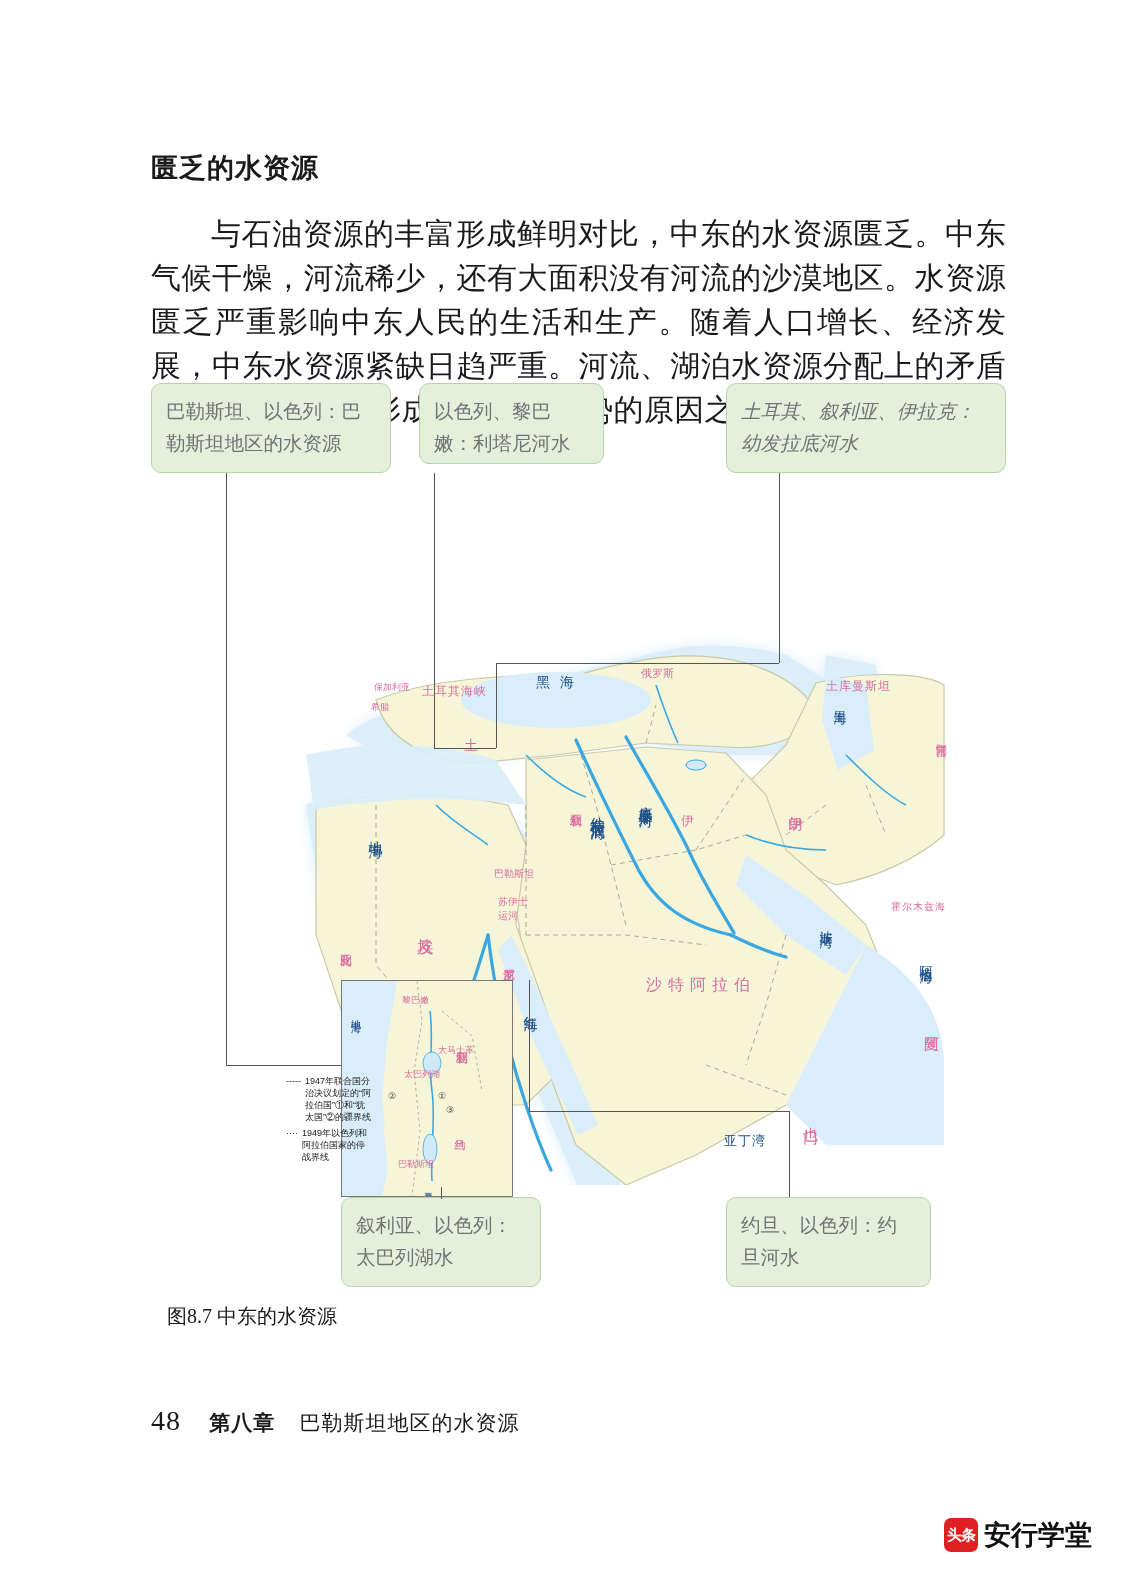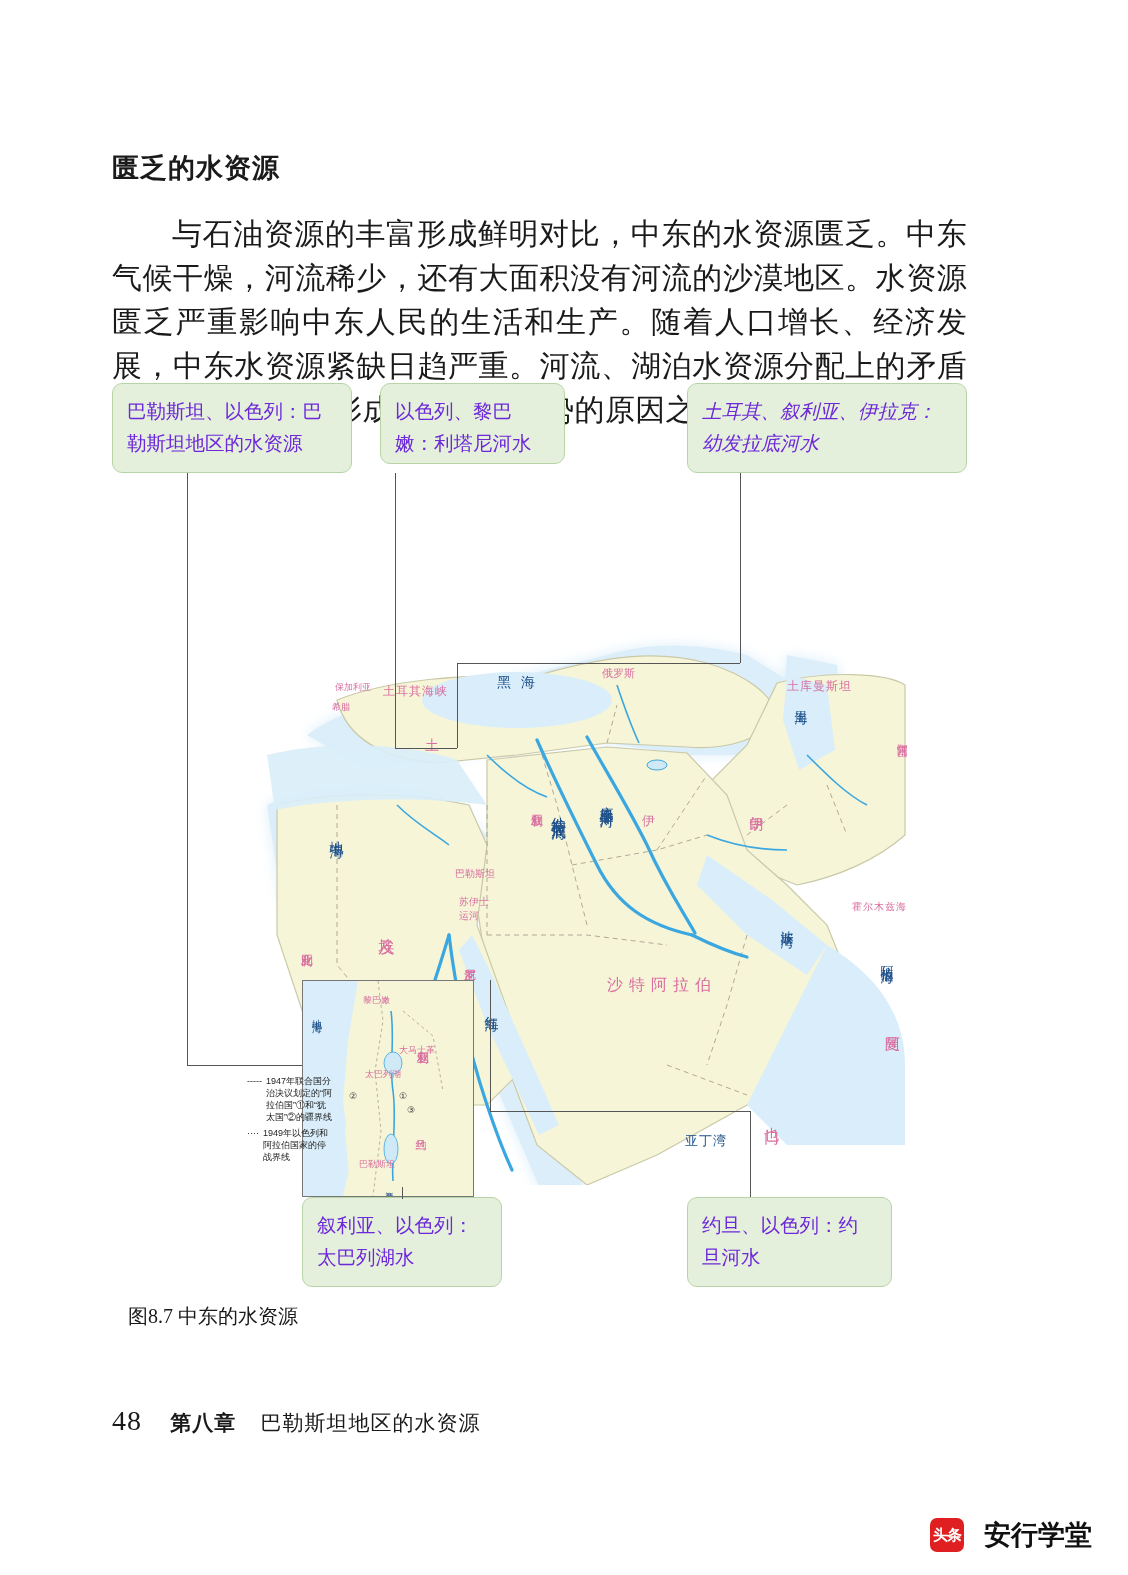--- a/index.html
+++ b/index.html
@@ -11,20 +11,21 @@
     width: 1128px;
     height: 1575px;
     position: relative;
     font-family: "Liberation Serif", "DejaVu Serif", serif;
     color: #1a1a1a;
     overflow: hidden;
   }
   .page {
     position: absolute;
     inset: 0;
+    margin-left: 39px;
   }
 
   
   .section-heading {
     position: absolute;
     left: 112px;
     top: 128px;
     font-size: 27px;
     font-weight: bold;
     letter-spacing: 1px;
@@ -55,21 +56,21 @@
   
   .callout {
     position: absolute;
     background: #e4f0dc;
     border: 1px solid #b8d4a6;
     border-radius: 10px;
     font-size: 19.5px;
     line-height: 32px;
     padding: 12px 14px;
     box-sizing: border-box;
-    color: #6d28d9;
+    color: #737373;
   }
   .callout-palestine { left: 0px;   top: 8px;   width: 240px; height: 90px; }
   .callout-lebanon   { left: 268px; top: 8px;   width: 185px; height: 81px; }
   .callout-turkey    { left: 575px; top: 8px;   width: 280px; height: 90px; font-style: italic; }
   .callout-syria     { left: 190px; top: 822px; width: 200px; height: 90px; }
   .callout-jordan    { left: 575px; top: 822px; width: 205px; height: 90px; }
 
   
   .conn {
     position: absolute;
@@ -105,21 +106,21 @@
   .page-footer .pnum { margin-right: 22px; font-size: 28px; }
   .page-footer .chap { margin-right: 18px; font-weight: bold; }
 
   
   .watermark {
     position: absolute;
     right: 36px;
     bottom: 22px;
     display: flex;
     align-items: center;
-    gap: 20px;
+    gap: 6px;
     font-family: "Liberation Sans", sans-serif;
     font-size: 27px;
     color: #111;
     font-weight: bold;
   }
   .wm-logo {
     width: 34px; height: 34px;
     border-radius: 7px;
     background: #e02020;
     color: #fff;

